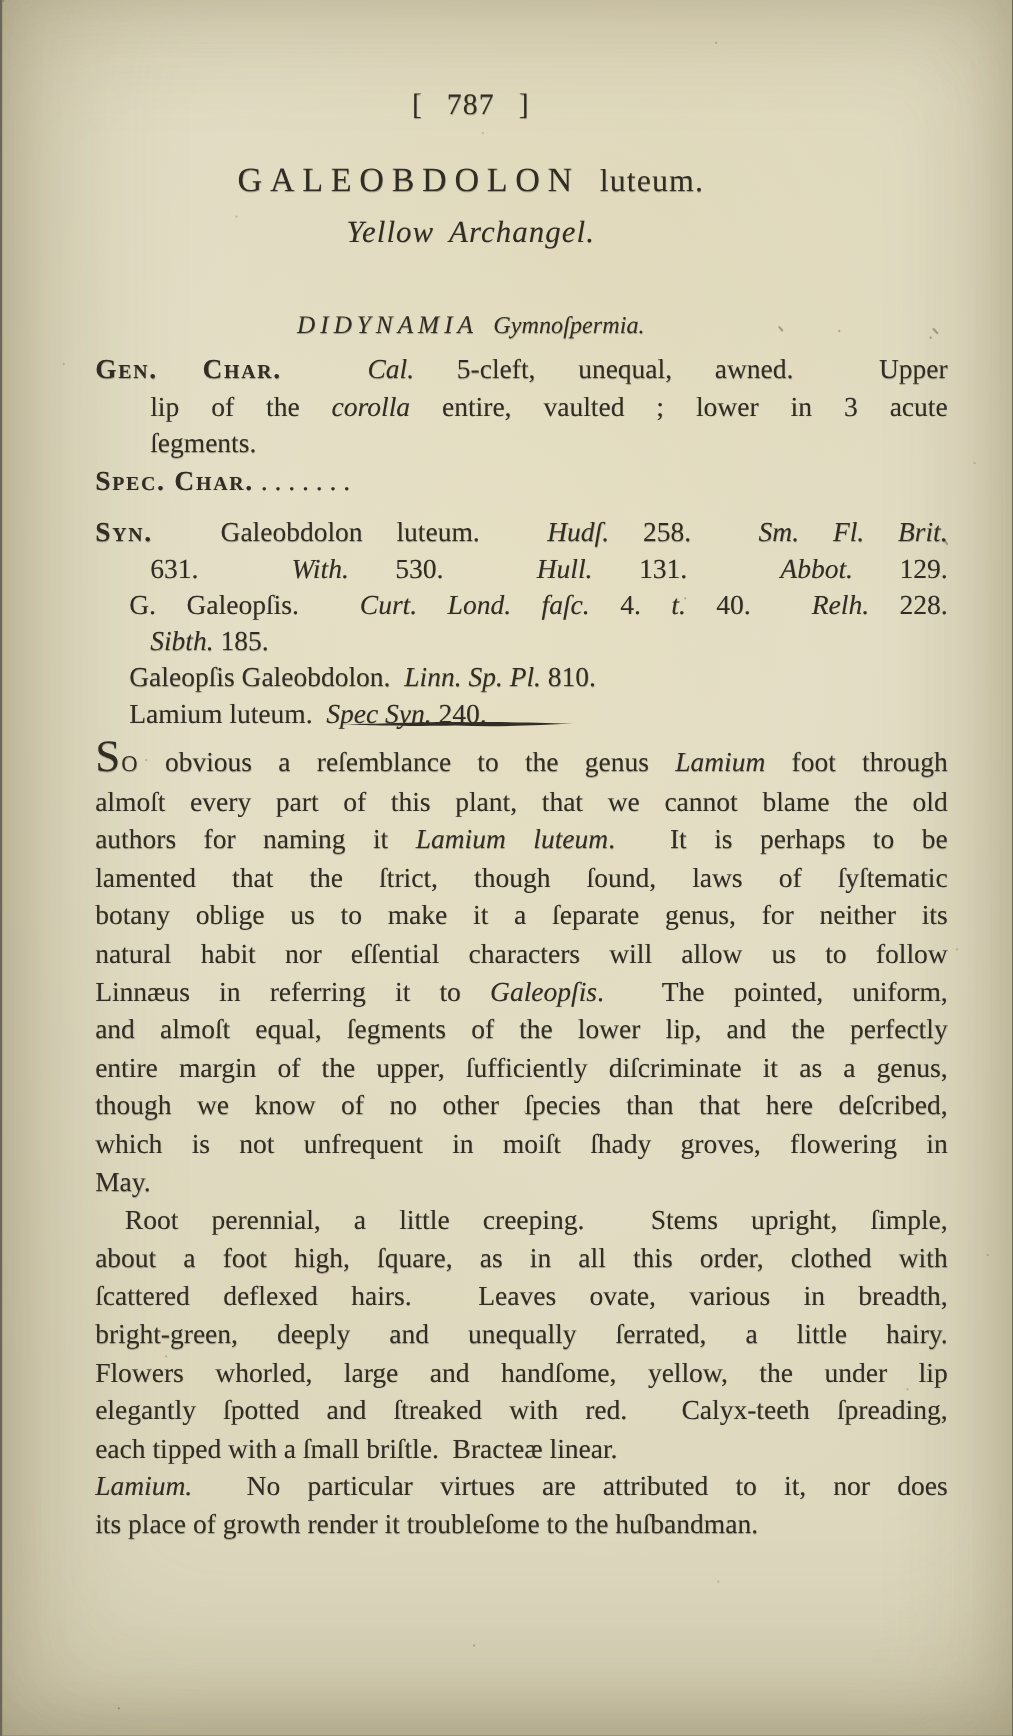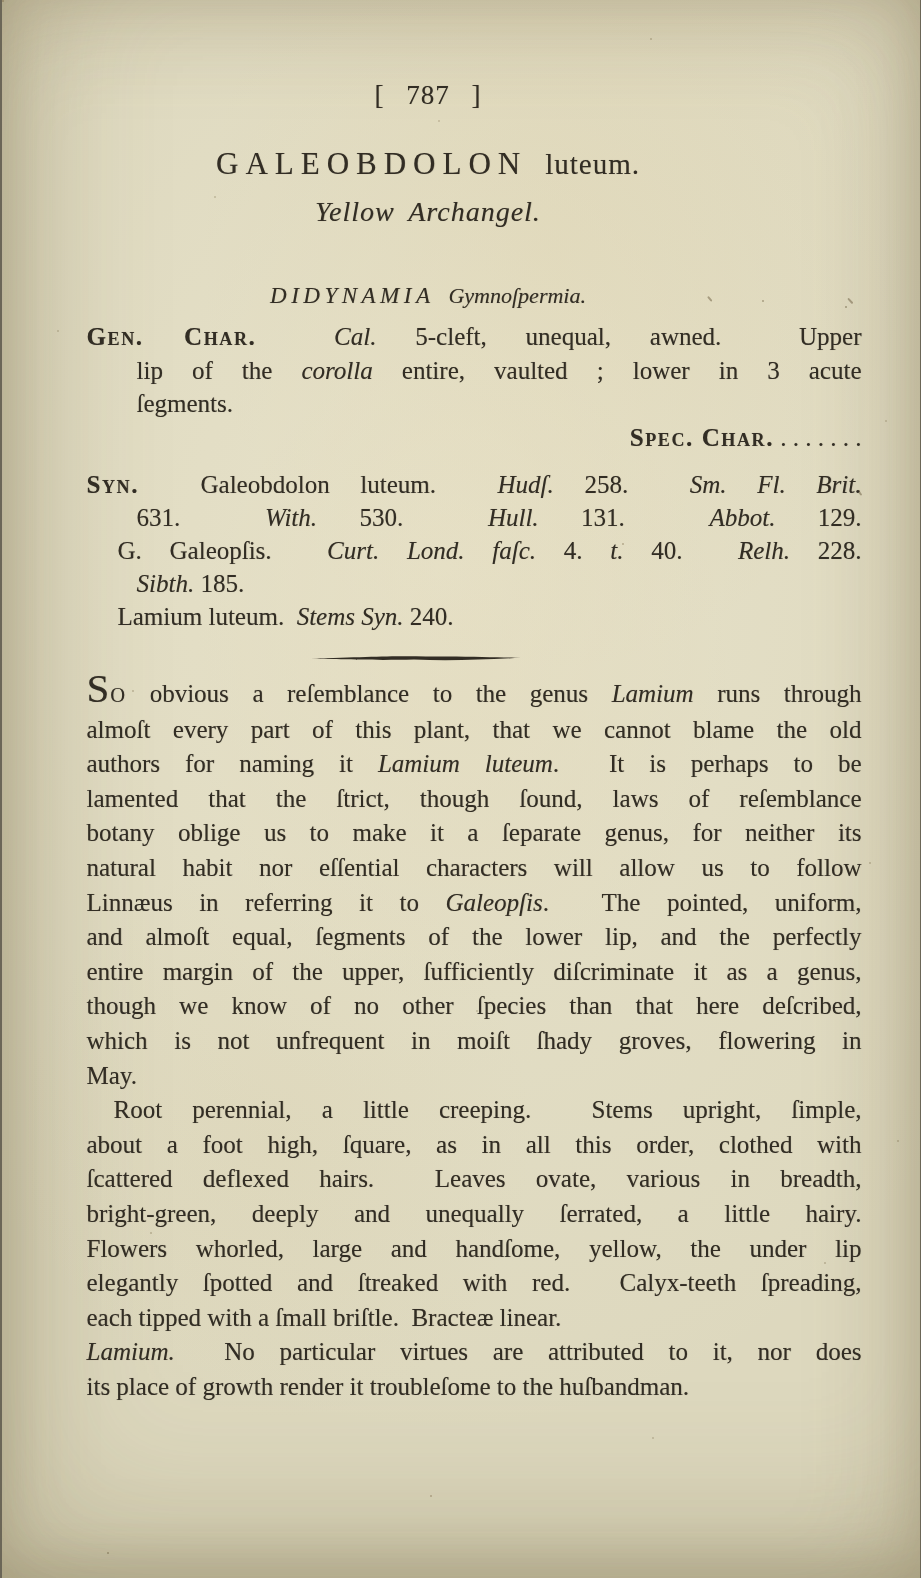--- a/index.html
+++ b/index.html
@@ -31,21 +31,21 @@
   #title{top:146px;font-size:31px;}
   #title .genus{letter-spacing:7px;}
   #title .species{font-size:29px;margin-left:18px;letter-spacing:1px;}
   #common{top:196px;font-size:28px;font-style:italic;letter-spacing:1px;word-spacing:6px;}
   #class{top:283px;font-size:23px;font-style:italic;}
   #class .cls{letter-spacing:4.5px;}
   #class .ord{font-size:22px;margin-left:14px;}
 
   .charblock{font-size:25px;line-height:33.5px;}
   #genchar{top:320px;}
-  #specchar{top:421px;text-align:right;}
+  #specchar{top:421px;}
   #syn{top:468px;line-height:33px;}
   .ind1{padding-left:50px;}
   .ind2{padding-left:31px;}
 
   #rule{top:654px;left:224px;width:210px;height:9px;}
 
   #bodytext{top:677px;font-size:25px;line-height:34.6px;}
   .line{white-space:normal;}
   .jl{text-align:justify;text-align-last:justify;}
   .pind{text-indent:27px;}
@@ -107,32 +107,33 @@
 
     <div id="specchar" class="abs charblock">
       <div class="line"><span class="sc">Spec. Char.</span><span> . . . . . . .</span></div>
     </div>
 
     <div id="syn" class="abs charblock">
       <div class="line jl"><span class="sc">Syn.</span><span>&nbsp; Galeobdolon luteum.&nbsp; </span><span class="it">Hudſ.</span><span> 258.&nbsp; </span><span class="it">Sm. Fl. Brit.</span></div>
       <div class="line ind1 jl"><span>631.&nbsp; </span><span class="it">With.</span><span> 530.&nbsp; </span><span class="it">Hull.</span><span> 131.&nbsp; </span><span class="it">Abbot.</span><span> 129.</span></div>
       <div class="line ind2 jl"><span>G. Galeopſis.&nbsp; </span><span class="it">Curt. Lond. faſc.</span><span> 4. </span><span class="it">t.</span><span> 40.&nbsp; </span><span class="it">Relh.</span><span> 228.</span></div>
       <div class="line ind1"><span class="it">Sibth.</span><span> 185.</span></div>
-      <div class="line ind2"><span>Lamium luteum.&nbsp; </span><span class="it">Stems Syn.</span><span> 240.</span></div>
+      <div class="line ind2"><span>Galeopſis Galeobdolon.&nbsp; </span><span class="it">Linn. Sp. Pl.</span><span> 810.</span></div>
+      <div class="line ind2"><span>Lamium luteum.&nbsp; </span><span class="it">Spec Syn.</span><span> 240.</span></div>
     </div>
 
     <svg id="rule" class="abs" viewBox="0 0 210 9" width="210" height="9">
       <path d="M0 4.6 C 55 3.2, 85 1.6, 115 2.6 C 155 1.8, 192 3.6, 210 3.8 C 175 5.6, 140 7.0, 103 5.6 C 65 6.4, 18 5.4, 0 4.6 Z" fill="#322d24"></path>
     </svg>
 
     <div id="bodytext" class="abs">
-      <div class="line jl"><span class="bigcap">S</span><span class="aftercap">O</span><span> obvious a reſemblance to the genus </span><span class="it">Lamium</span><span> runs through</span></div>
+      <div class="line jl"><span class="bigcap">S</span><span class="aftercap">O</span><span> obvious a reſemblance to the genus </span><span class="it">Lamium</span><span> foot through</span></div>
       <div class="line jl"><span>almoſt every part of this plant, that we cannot blame the old</span></div>
       <div class="line jl"><span>authors for naming it </span><span class="it">Lamium luteum</span><span>.&nbsp; It is perhaps to be</span></div>
-      <div class="line jl"><span>lamented that the ſtrict, though ſound, laws of reſemblance</span></div>
+      <div class="line jl"><span>lamented that the ſtrict, though ſound, laws of ſyſtematic</span></div>
       <div class="line jl"><span>botany oblige us to make it a ſeparate genus, for neither its</span></div>
       <div class="line jl"><span>natural habit nor eſſential characters will allow us to follow</span></div>
       <div class="line jl"><span>Linnæus in referring it to </span><span class="it">Galeopſis</span><span>.&nbsp; The pointed, uniform,</span></div>
       <div class="line jl"><span>and almoſt equal, ſegments of the lower lip, and the perfectly</span></div>
       <div class="line jl"><span>entire margin of the upper, ſufficiently diſcriminate it as a genus,</span></div>
       <div class="line jl"><span>though we know of no other ſpecies than that here deſcribed,</span></div>
       <div class="line jl"><span>which is not unfrequent in moiſt ſhady groves, flowering in</span></div>
       <div class="line"><span>May.</span></div>
 
       <div class="line pind jl"><span>Root perennial, a little creeping.&nbsp; Stems upright, ſimple,</span></div>

